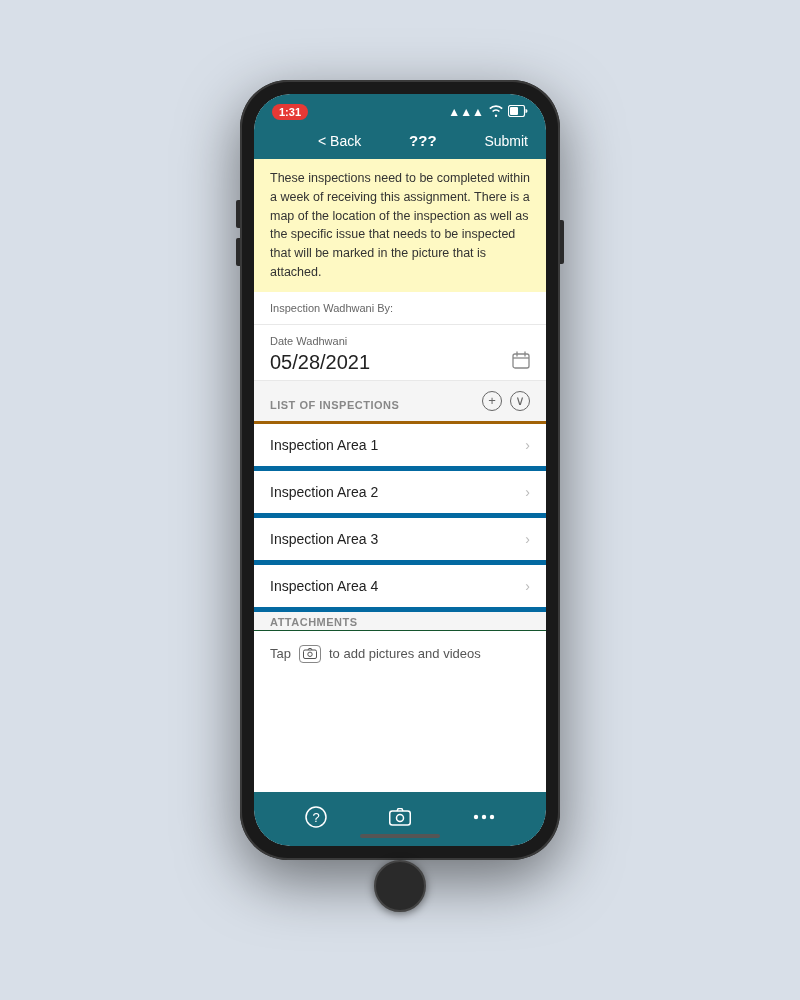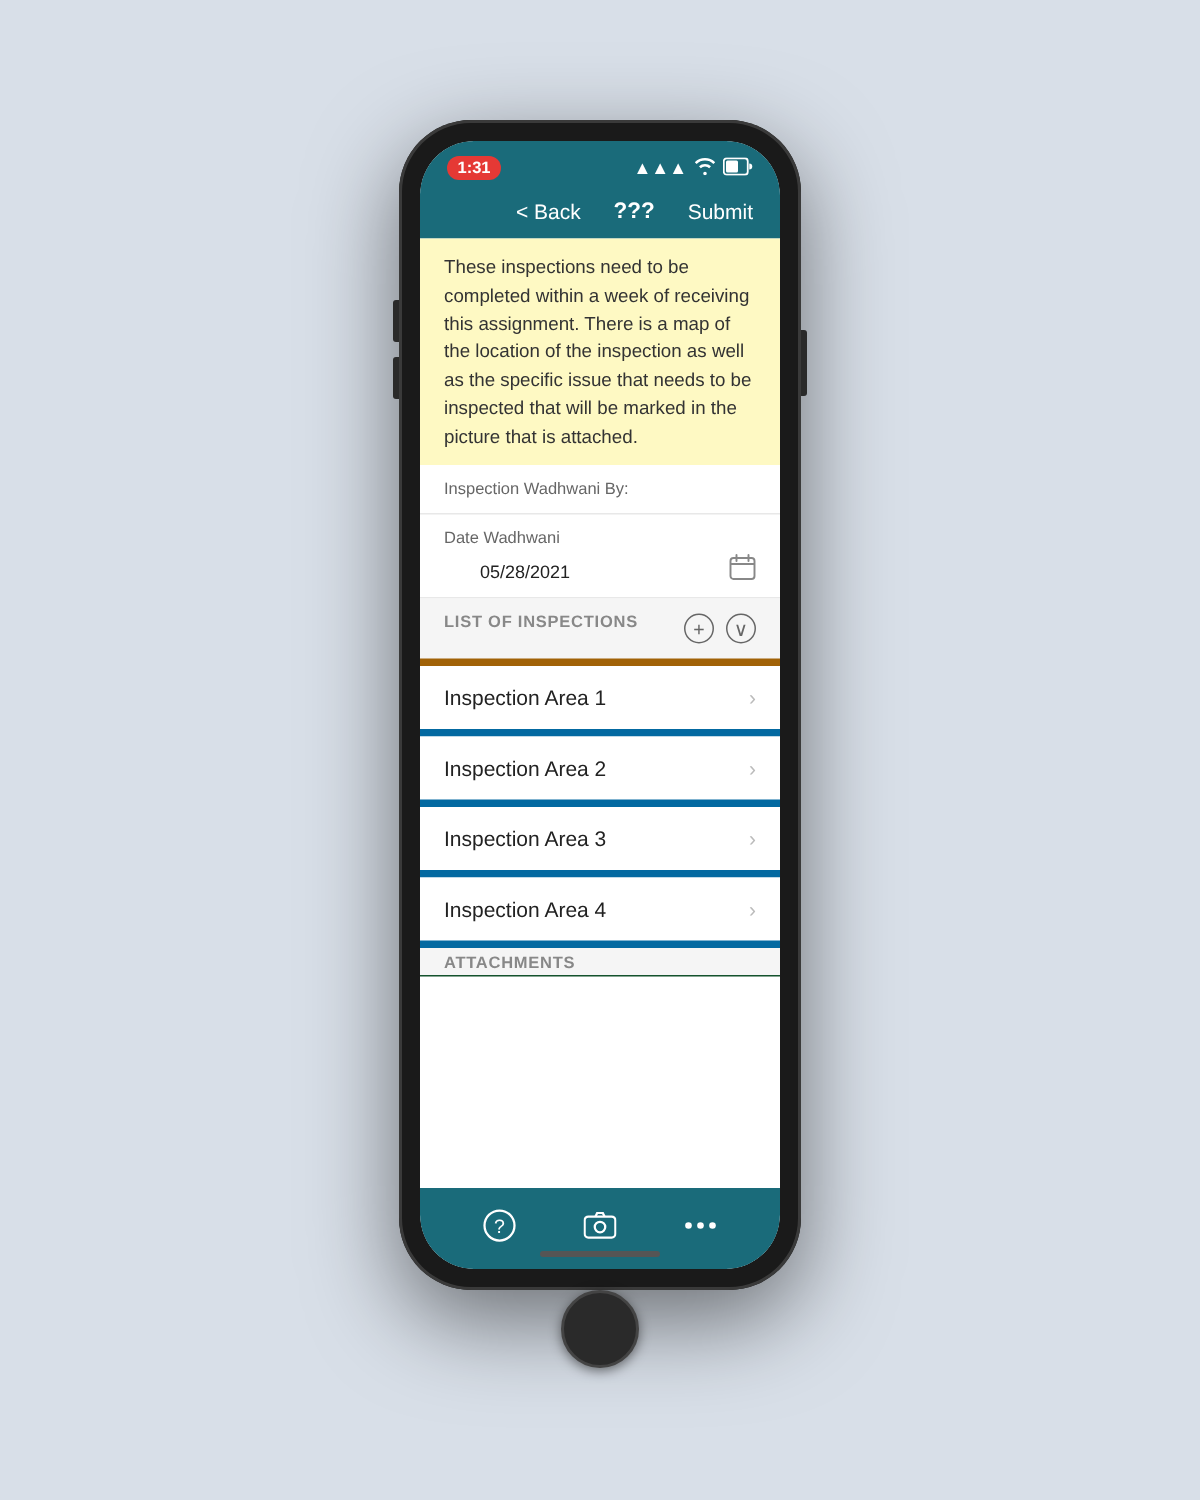--- a/index.html
+++ b/index.html
@@ -8,21 +8,21 @@
       width: 800px;
       height: 1000px;
       background: #d8dfe8;
       display: flex;
       align-items: center;
       justify-content: center;
       font-family: -apple-system, BlinkMacSystemFont, 'Helvetica Neue', sans-serif;
     }
 
     .phone-outer {
-      width: 268px;
+      width: 320px;
       height: 780px;
       background: #1a1a1a;
       border-radius: 48px;
       padding: 14px;
       box-shadow: 0 20px 60px rgba(0,0,0,0.5), inset 0 0 0 2px #3a3a3a;
       position: relative;
     }
 
     .phone-inner {
       width: 100%;
@@ -173,38 +173,37 @@
       margin-bottom: 4px;
     }
 
     .date-row {
       display: flex;
       align-items: center;
       justify-content: space-between;
     }
 
     .date-value {
-      font-size: 12px;
+      font-size: 20px;
       color: #222;
-      margin-left: 24px;
     }
 
     .calendar-icon {
       color: #888;
       font-size: 16px;
     }
 
     
     .list-header {
       display: flex;
-      align-items: flex-start;
+      align-items: flex-end;
       justify-content: space-between;
       padding: 10px 16px;
       background: #f5f5f5;
-      border-bottom: 5px solid #a16207;
+      border-bottom: 3px solid #a16207;
     }
 
     .list-header-title {
       font-size: 11px;
       color: #888;
       font-weight: 600;
       letter-spacing: 0.5px;
       text-transform: uppercase;
     }
 
@@ -455,20 +454,31 @@
             <div class="inspection-item">
               <span class="inspection-item-text">Inspection Area 4</span>
               <span class="chevron-right">›</span>
             </div>
           </div>
 
           <div class="attachments-header">
             <span class="attachments-title">ATTACHMENTS</span>
           </div>
 
+          <div class="attachments-content">
+            <span class="attachments-text">Tap</span>
+            <span class="camera-small">
+              <svg width="14" height="11" viewBox="0 0 14 11" fill="none">
+                <rect x="0.5" y="2" width="13" height="8.5" rx="1.5" stroke="#555" stroke-width="1"></rect>
+                <circle cx="7" cy="6.3" r="2.2" stroke="#555" stroke-width="1"></circle>
+                <path d="M5 2l.8-1.5h2.4L9 2" stroke="#555" stroke-width="1"></path>
+              </svg>
+            </span>
+            <span class="attachments-text">to add pictures and videos</span>
+          </div>
 
         </div>
 
         <div class="bottom-toolbar">
           <div class="toolbar-icon">
             <svg width="22" height="22" viewBox="0 0 22 22" fill="none">
               <circle cx="11" cy="11" r="10" stroke="white" stroke-width="1.5"></circle>
               <text x="11" y="16" text-anchor="middle" fill="white" font-size="13" font-family="sans-serif">?</text>
             </svg>
           </div>

